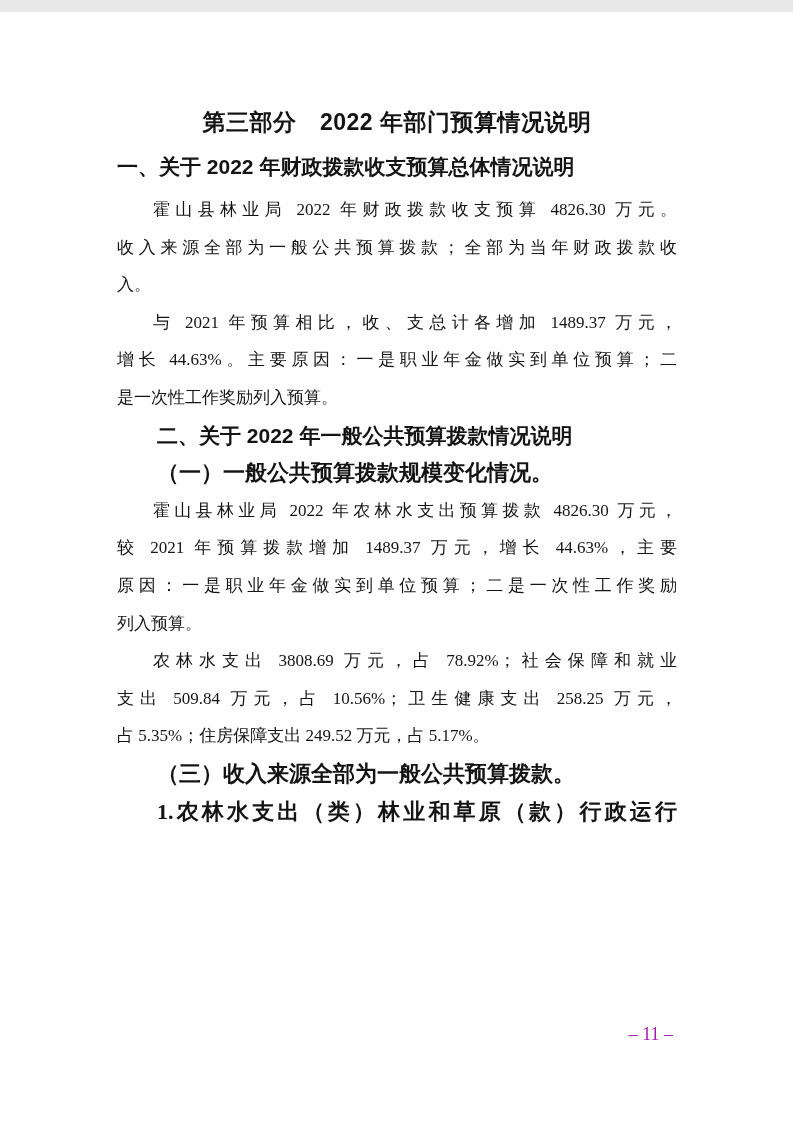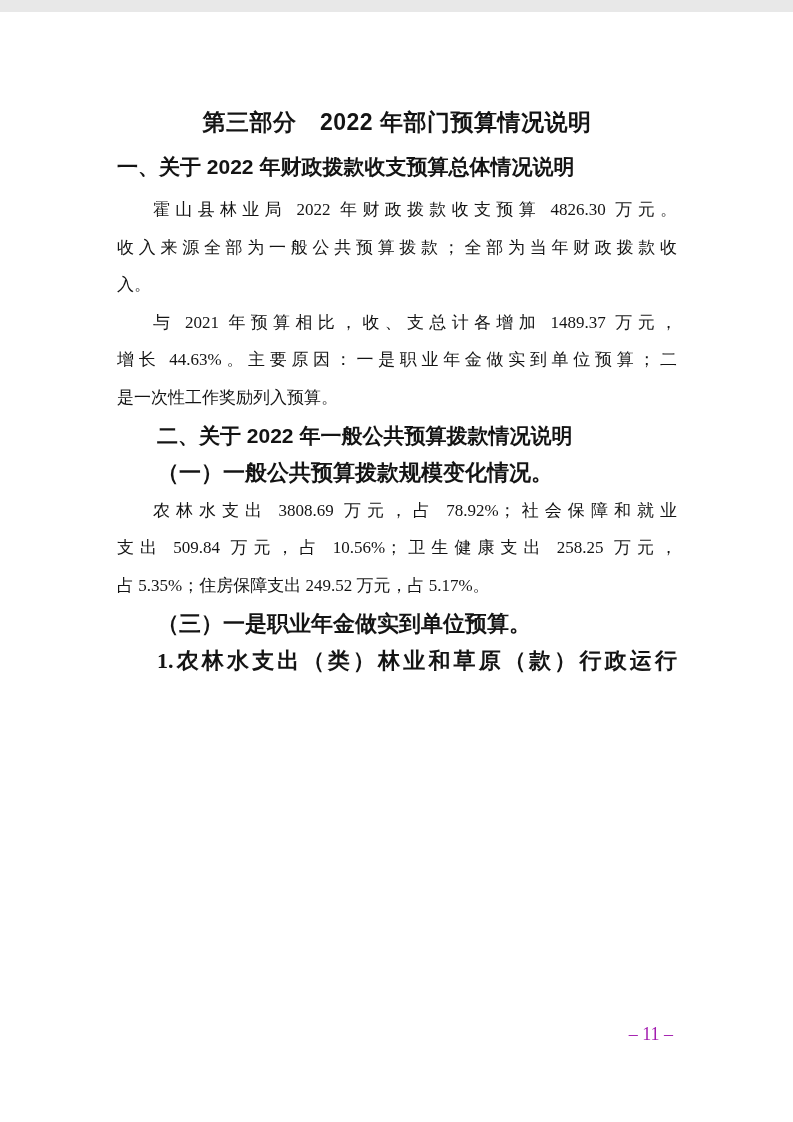--- a/index.html
+++ b/index.html
@@ -107,28 +107,34 @@
     <div>
       <div class="line ind">与 2021 年预算相比，收、支总计各增加 1489.37 万元，</div>
       <div class="line">增长 44.63%。主要原因：一是职业年金做实到单位预算；二</div>
       <div class="line end">是一次性工作奖励列入预算。</div>
     </div>
 
     <div class="h-sans ind2">二、关于 2022 年一般公共预算拨款情况说明</div>
 
     <div class="h-kai">（一）一般公共预算拨款规模变化情况。</div>
 
+    <div>
+      <div class="line ind">霍山县林业局 2022 年农林水支出预算拨款 4826.30 万元，</div>
+      <div class="line">较 2021 年预算拨款增加 1489.37 万元，增长 44.63%，主要</div>
+      <div class="line">原因：一是职业年金做实到单位预算；二是一次性工作奖励</div>
+      <div class="line end">列入预算。</div>
+    </div>
 
 
     <div>
       <div class="line ind">农林水支出 3808.69 万元，占 78.92%；社会保障和就业</div>
       <div class="line">支出 509.84 万元，占 10.56%；卫生健康支出 258.25 万元，</div>
       <div class="line end">占 5.35%；住房保障支出 249.52 万元，占 5.17%。</div>
     </div>
 
-    <div class="h-kai">（三）一是职业年金做实到单位预算。</div>
+    <div class="h-kai">（三）收入来源全部为一般公共预算拨款。</div>
 
     <div class="h-kai fill">1.农林水支出（类）林业和草原（款）行政运行（项）</div>
 
   </div>
 
   <div class="page-footer">– 11 –</div>
 </div>
 
 </body></html>

